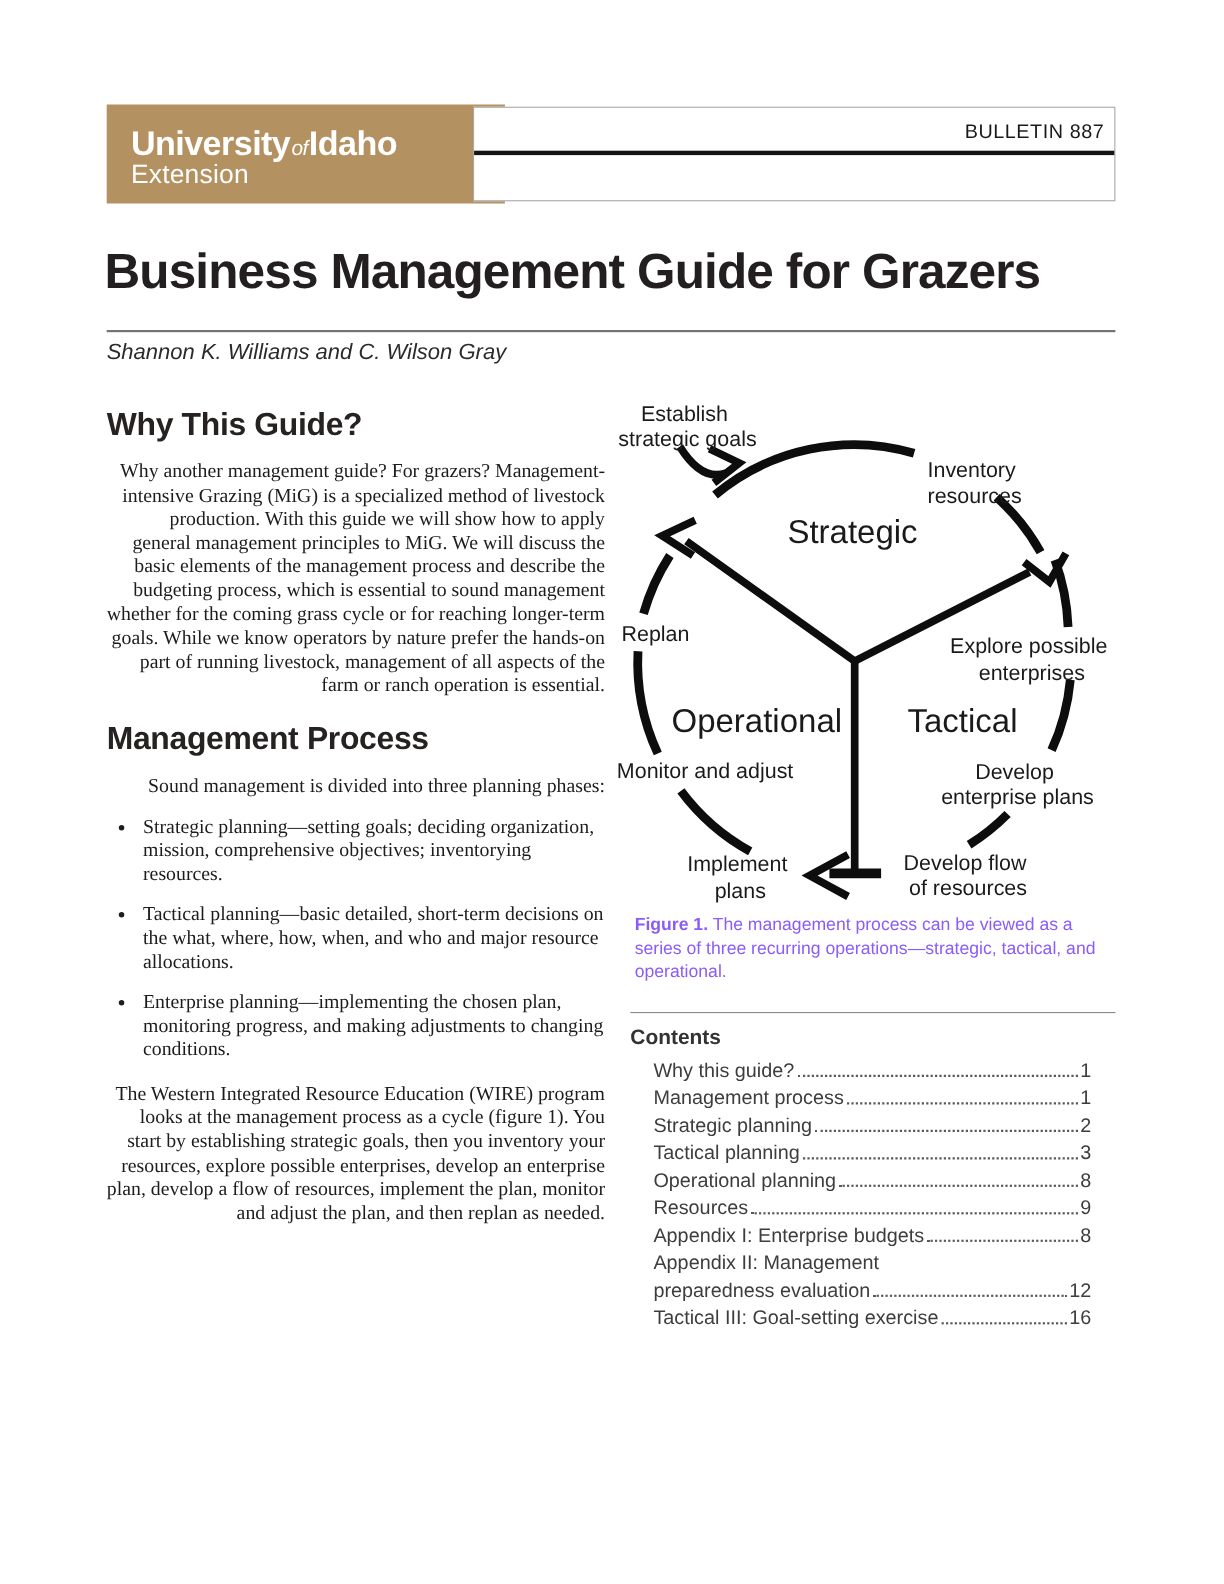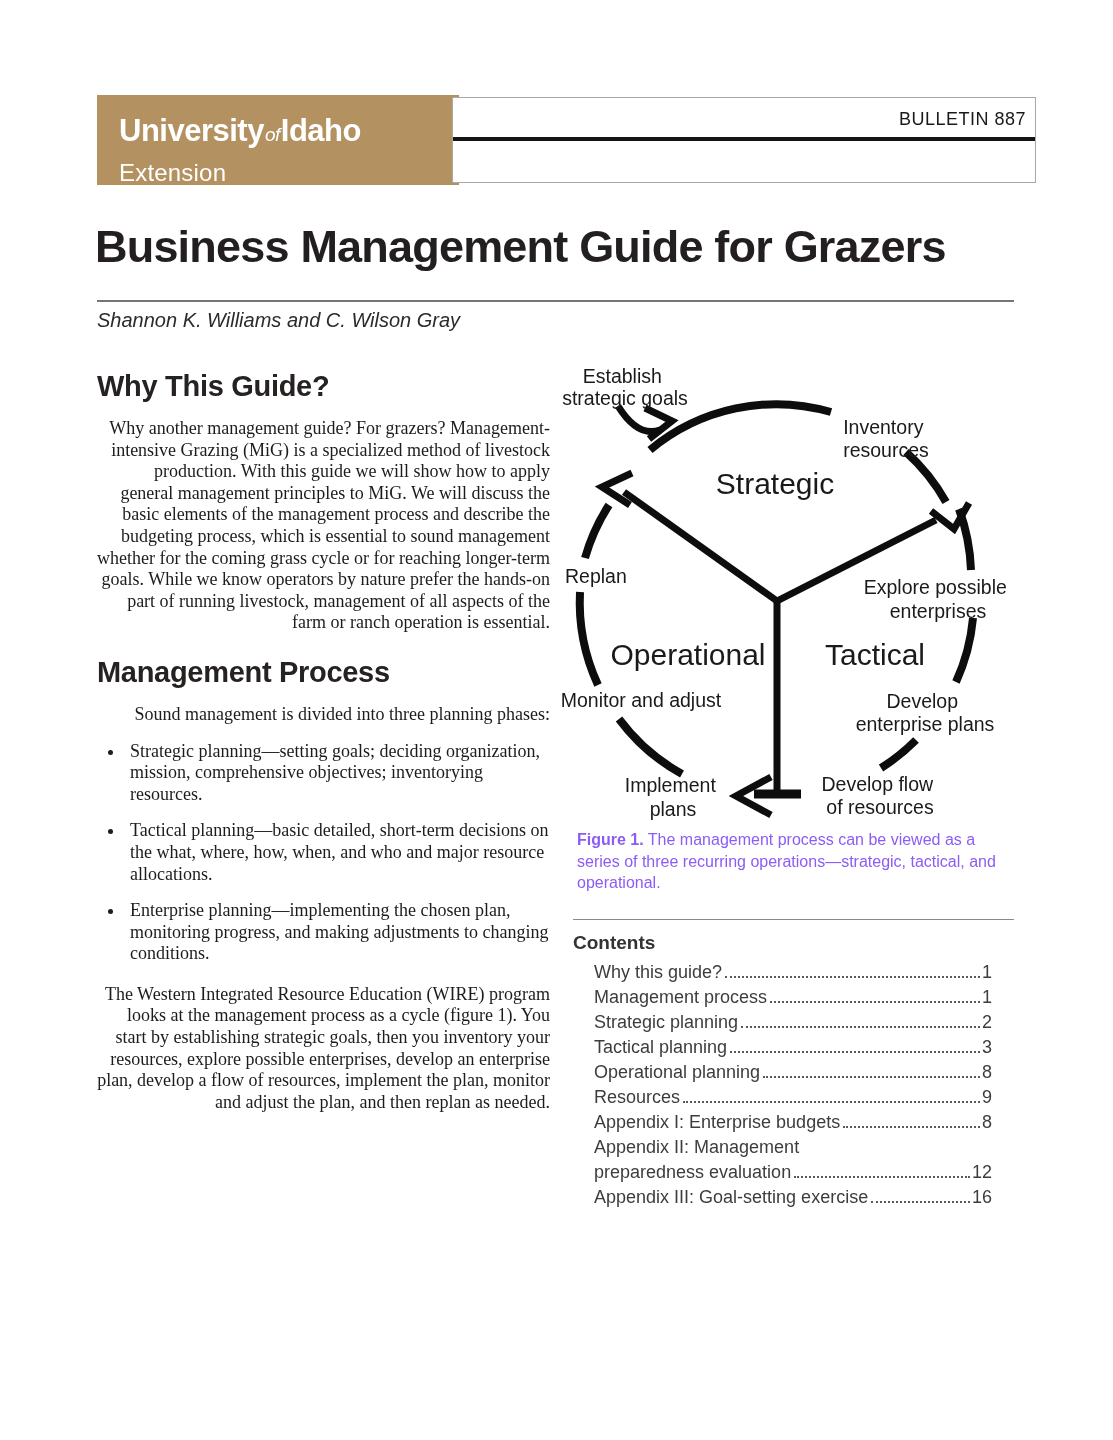--- a/index.html
+++ b/index.html
@@ -4,22 +4,22 @@
 <style>
   html,body{margin:0;padding:0;background:#fff;}
   .page{position:relative;width:1113px;height:1440px;background:#ffffff;overflow:hidden;
         font-family:"Liberation Sans",sans-serif;color:#231f20;}
 
   
   .logo-block{position:absolute;left:97px;top:95px;width:362px;height:90px;background:#b39161;}
   .logo-inner{padding:20px 0 0 22px;color:#fff;line-height:1;}
   .logo-line1{font-size:31px;font-weight:bold;letter-spacing:-0.5px;}
   .logo-of{font-weight:normal;font-style:italic;font-size:19px;padding:0 1px;}
-  .logo-line2{font-size:24px;font-weight:normal;margin-top:15px;letter-spacing:0.2px;}
-  .bulletin-box{position:absolute;left:452px;top:97px;width:584px;height:86px;
+  .logo-line2{font-size:24px;font-weight:normal;margin-top:1px;letter-spacing:0.2px;}
+  .bulletin-box{position:absolute;left:430px;top:97px;width:584px;height:86px;
                 border:1px solid #a8a8a8;background:#fff;box-sizing:border-box;}
   .bulletin-no{position:absolute;right:9px;top:11px;font-size:18px;letter-spacing:0.5px;color:#1a1a1a;}
   .bulletin-bar{position:absolute;left:0;right:0;top:39px;height:4px;background:#141414;}
 
   
   .doc-title{position:absolute;left:95px;top:221px;margin:0;font-size:45px;font-weight:bold;
              letter-spacing:-0.8px;color:#231f20;}
   .title-rule{position:absolute;left:97px;top:300px;width:917px;height:2px;background:#757575;}
   .authors{position:absolute;left:97px;top:309px;font-size:20px;font-style:italic;color:#2b2b2b;}
 
@@ -191,21 +191,21 @@
           </div>
         <div class="toc-row no-leader">
             <span class="toc-label">Appendix II: Management</span>
           </div>
         <div class="toc-row">
             <span class="toc-label">preparedness evaluation</span>
             <span class="toc-dots"></span>
             <span class="toc-page">12</span>
           </div>
         <div class="toc-row">
-            <span class="toc-label">Appendix III: Goal-setting exercise</span>
+            <span class="toc-label">Tactical III: Goal-setting exercise</span>
             <span class="toc-dots"></span>
             <span class="toc-page">16</span>
           </div>
       </div>
     </div>
   </div>
 
 </div>
 
 </body></html>

